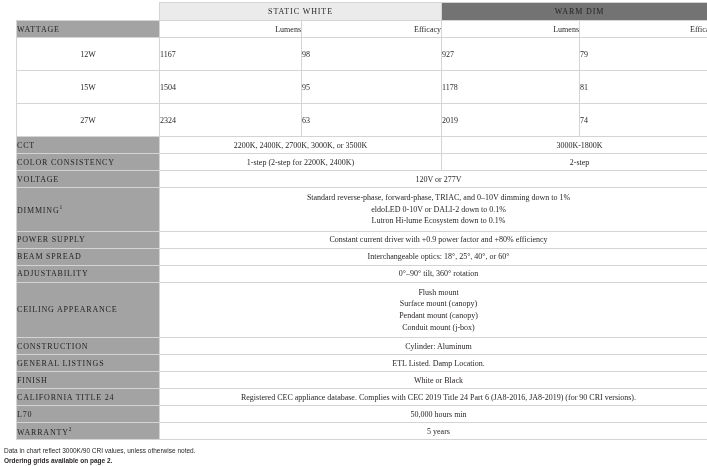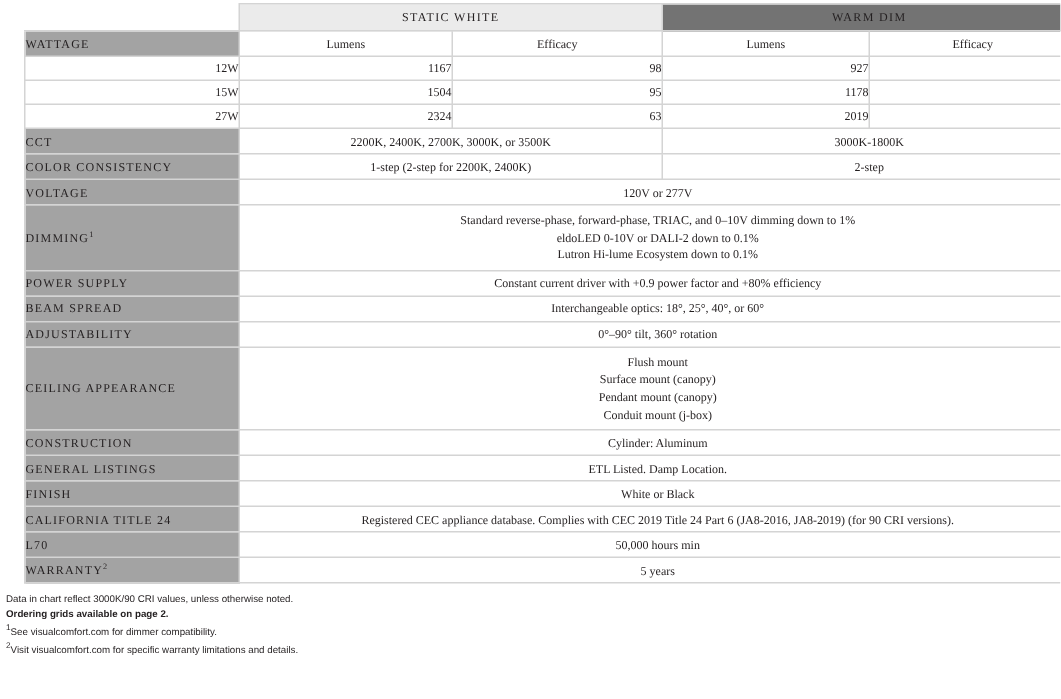--- a/index.html
+++ b/index.html
@@ -55,33 +55,33 @@
   }
   .row-label {
     background: #a3a3a3;
     padding: 0 8px;
     letter-spacing: 0.8px;
     font-size: 8px;
     height: 17px;
   }
   .row-label.tall { height: auto; padding-top: 4px; padding-bottom: 4px; }
   .sub-hdr {
-    text-align: center;
+    text-align: right;
     height: 17px;
     color: #58595b;
     font-size: 8px;
   }
   .wattage-cell {
-    text-align: right;
+    text-align: center;
     padding-right: 10px;
-    height: 16px;
+    height: 33px;
     color: #231f20;
   }
   .val {
-    text-align: right;
+    text-align: left;
     height: 16px;
     color: #231f20;
   }
   .ctr {
     text-align: center;
     color: #231f20;
     height: 17px;
   }
   .ctr.multi {
     padding: 4px 2px;

